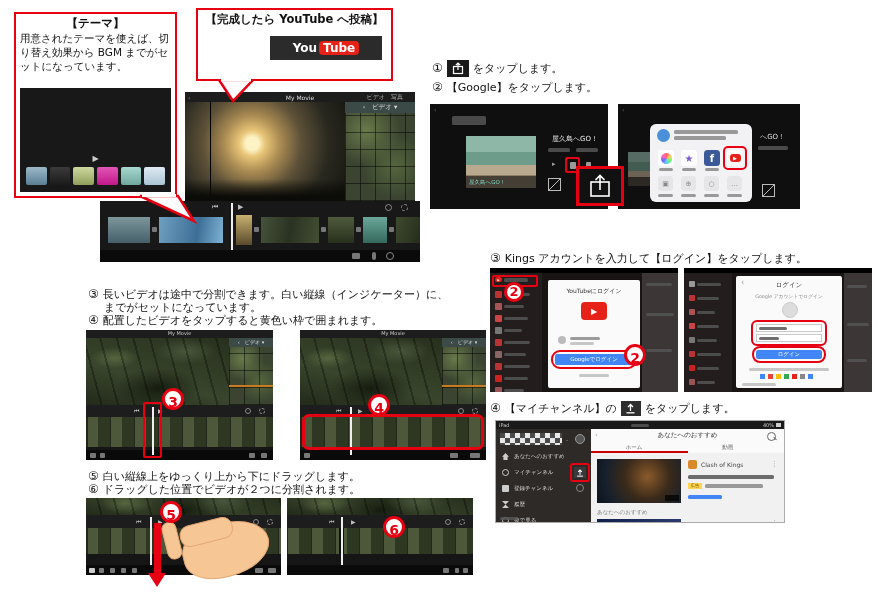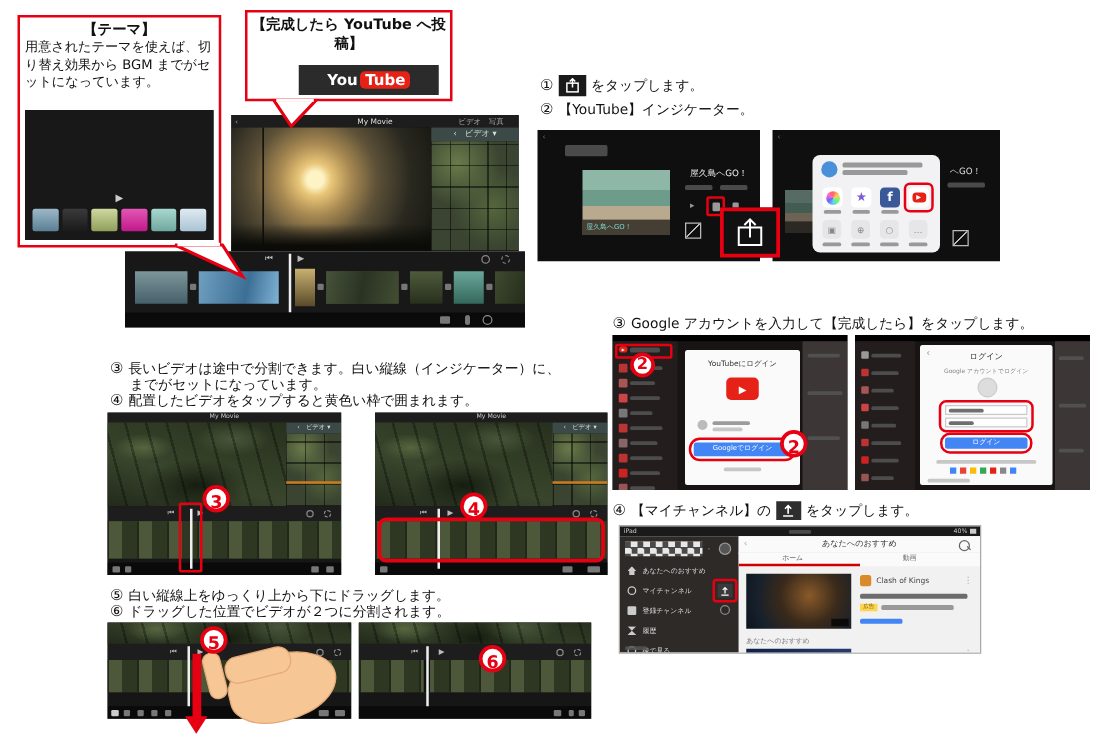--- a/index.html
+++ b/index.html
@@ -85,23 +85,23 @@
         <div style="flex:1;border-radius:2px;background:linear-gradient(#a8d8d0,#6fa89e);"></div>
         <div style="flex:1;border-radius:2px;background:linear-gradient(#dfeaf2,#aac4d4);"></div>
       </div>
     </div>
   </div>
   <svg class="abs" style="left:128px;top:194px;width:72px;height:30px;z-index:5;">
     <polygon points="12,2 50,2 66,27" fill="#ffffff" stroke="#e60012" stroke-width="2.5"></polygon>
     <rect x="14" y="0" width="34" height="3" fill="#ffffff"></rect>
   </svg>
 
-  <div class="callout" style="left:196px;top:8px;width:166px;height:73px;">
+  <div class="callout" style="left:196px;top:8px;width:197px;height:73px;">
     <div class="co-title">【完成したら YouTube へ投稿】</div>
-    <div class="abs" style="right:9px;bottom:3px;width:112px;height:24px;background:#2b2b2b;display:flex;align-items:center;justify-content:center;">
+    <div class="abs" style="right:9px;bottom:19px;width:112px;height:24px;background:#2b2b2b;display:flex;align-items:center;justify-content:center;">
       <span style="color:#fff;font-weight:bold;font-size:12px;">You</span>
       <span style="background:#e62117;color:#fff;font-weight:bold;font-size:12px;border-radius:4px;padding:0 4px;margin-left:2px;">Tube</span>
     </div>
   </div>
   <svg class="abs" style="left:205px;top:79px;width:60px;height:24px;z-index:5;">
     <polygon points="14,1 48,1 28,22" fill="#ffffff" stroke="#e60012" stroke-width="2.5"></polygon>
     <rect x="16" y="0" width="30" height="2.5" fill="#ffffff"></rect>
   </svg>
 
   <div class="shot clip" style="left:185px;top:92px;width:230px;height:109px;">
@@ -156,21 +156,21 @@
           <g stroke="#fff" stroke-width="1.2" fill="none">
             <rect x="1.5" y="4.5" width="9" height="7"></rect>
             <path d="M6 8 V1 M3.8 3.2 L6 1 L8.2 3.2"></path>
           </g>
         </svg>
     </span>
     <span>をタップします。</span>
   </div>
   <div class="stepline" style="left:432px;top:81px;">
     <span class="stepnum">②</span>
-    <span>【YouTube】インジケーター。</span>
+    <span>【Google】をタップします。</span>
   </div>
 
   <div class="shot" style="left:430px;top:104px;width:178px;height:105px;">
     <span class="tinytxt abs" style="left:4px;top:2px;color:#777;">‹</span>
     <div class="bar dk" style="left:22px;top:12px;width:34px;height:9px;"></div>
     <div class="abs coast clip" style="left:36px;top:32px;width:70px;height:52px;">
       <div class="abs" style="left:0;right:0;bottom:0;height:12px;background:rgba(10,10,10,.55);color:#7fd8c8;font-size:5.5px;line-height:12px;padding-left:3px;">屋久島へGO！</div>
     </div>
     <span class="abs" style="left:114px;top:30px;width:62px;text-align:center;color:#eee;font-size:7px;">屋久島へGO！</span>
     <div class="bar dk" style="left:118px;top:44px;width:22px;height:4px;"></div>
@@ -223,21 +223,21 @@
       <div class="appicon" style="left:77px;top:52px;width:15px;height:15px;background:#e6e6e9;color:#888;font-size:7px;">…</div>
       <div class="bar" style="left:8px;top:70px;width:15px;height:2.5px;"></div>
       <div class="bar" style="left:31px;top:70px;width:15px;height:2.5px;"></div>
       <div class="bar" style="left:54px;top:70px;width:15px;height:2.5px;"></div>
       <div class="bar" style="left:77px;top:70px;width:15px;height:2.5px;"></div>
     </div>
   </div>
 
   <div class="stepline" style="left:490px;top:252px;">
     <span class="stepnum">③</span>
-    <span>Google アカウントを入力して【完成したら】をタップします。</span>
+    <span>Kings アカウントを入力して【ログイン】をタップします。</span>
   </div>
 
   <div class="shot clip" style="left:490px;top:268px;width:188px;height:124px;background:#181414;">
     <div class="abs" style="left:0;top:0;right:0;height:5px;background:#000;"></div>
     <div class="abs" style="left:0;top:5px;bottom:0;width:52px;background:#241d1d;">
       <div class="abs" style="left:5px;top:4px;width:7px;height:7px;" class2="ytlogo-sm">
           <span class="ytlogo-sm" style="width:7px;height:5px;font-size:3px;display:flex;">▶</span>
         </div>
       <div class="bar dk" style="left:14px;top:5px;width:24px;height:4px;"></div>
       <div class="ac-row" style="left:5px;top:18px;">

